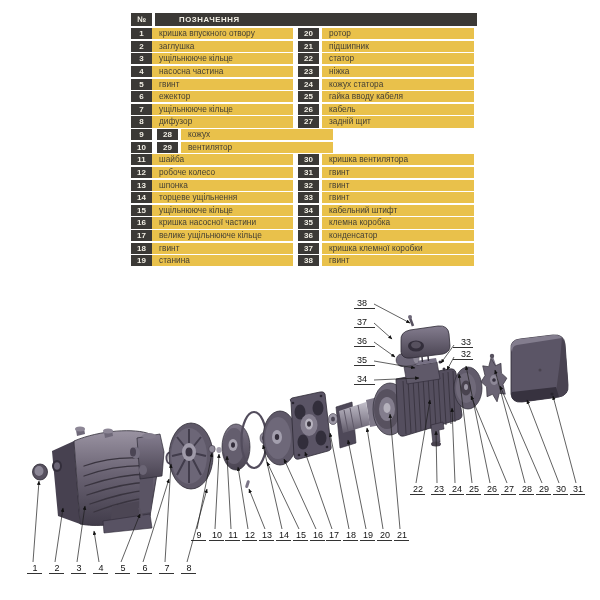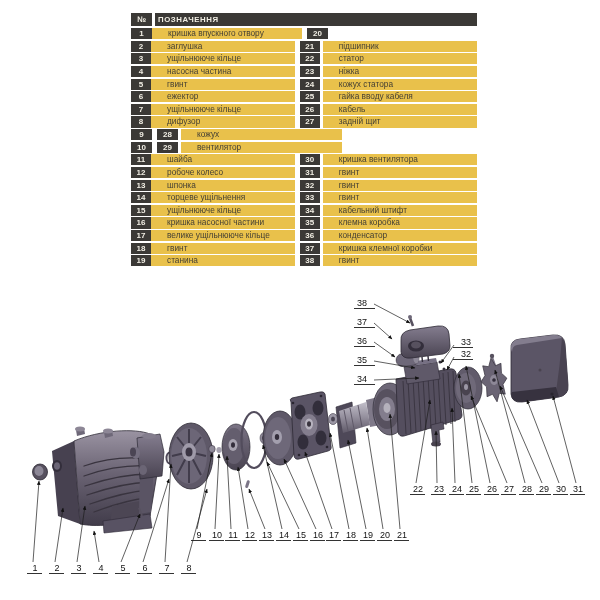--- a/index.html
+++ b/index.html
@@ -5,46 +5,47 @@
   html,body{margin:0;padding:0;}
   body{
     width:600px;height:600px;position:relative;background:#fff;
     font-family:"Liberation Sans", sans-serif;overflow:hidden;
   }
   .parts-table{position:absolute;left:131px;top:13px;width:346px;}
   .thead{display:flex;height:13px;margin-bottom:2px;}
   .num-head{width:21px;background:var(--dark,#3b3936);color:var(--numtxt,#f1eee4);
     font-size:8px;font-weight:bold;text-align:center;line-height:13px;}
   .name-head{flex:1;margin-left:3px;background:var(--dark,#3b3936);color:var(--numtxt,#f1eee4);
-    font-size:7.8px;font-weight:bold;letter-spacing:.6px;line-height:13px;padding-left:3px;}
+    font-size:7.8px;font-weight:bold;letter-spacing:.6px;line-height:13px;padding-left:24px;}
   .trow{display:flex;height:11.2px;margin-bottom:1.45px;}
   .numbox{width:21px;background:var(--dark,#3b3936);color:var(--numtxt,#f1eee4);
     font-size:8px;font-weight:bold;text-align:center;line-height:11.2px;}
   .cell{background:var(--yellow,#e9c14b);color:var(--rowtxt,#454034);
-    font-size:8.3px;line-height:11.4px;padding-left:16px;white-space:nowrap;overflow:hidden;}
+    font-size:8.3px;line-height:11.4px;padding-left:7px;white-space:nowrap;overflow:hidden;}
   .cell.left{width:134px;}
   .cell.right{width:145px;}
   .numbox.rightcol{margin-left:5px;}
   .cell.right{margin-left:3px;}
   .diagram{position:absolute;left:0;top:290px;width:600px;height:310px;}
   svg text.callout{font-family:"Liberation Sans", sans-serif;font-size:9px;fill:#111;}
 </style>
 </head>
 <body style="--yellow: #e9c14b; --dark: #3b3936; --numtxt: #f1eee4; --rowtxt: #454034;">
 
 <div class="parts-table">
   <div class="thead">
     <div class="num-head">№</div>
     <div class="name-head">ПОЗНАЧЕННЯ</div>
   </div>
   <div id="tbody">
       <div class="trow">
         <div class="numbox">1</div>
         <div class="cell left">кришка впускного отвору</div>
         <div class="numbox rightcol">20</div>
+        <div class="cell right">ротор</div>
       </div>
       <div class="trow">
         <div class="numbox">2</div>
         <div class="cell left">заглушка</div>
         <div class="numbox rightcol">21</div>
         <div class="cell right">підшипник</div>
       </div>
       <div class="trow">
         <div class="numbox">3</div>
         <div class="cell left">ущільнююче кільце</div>

